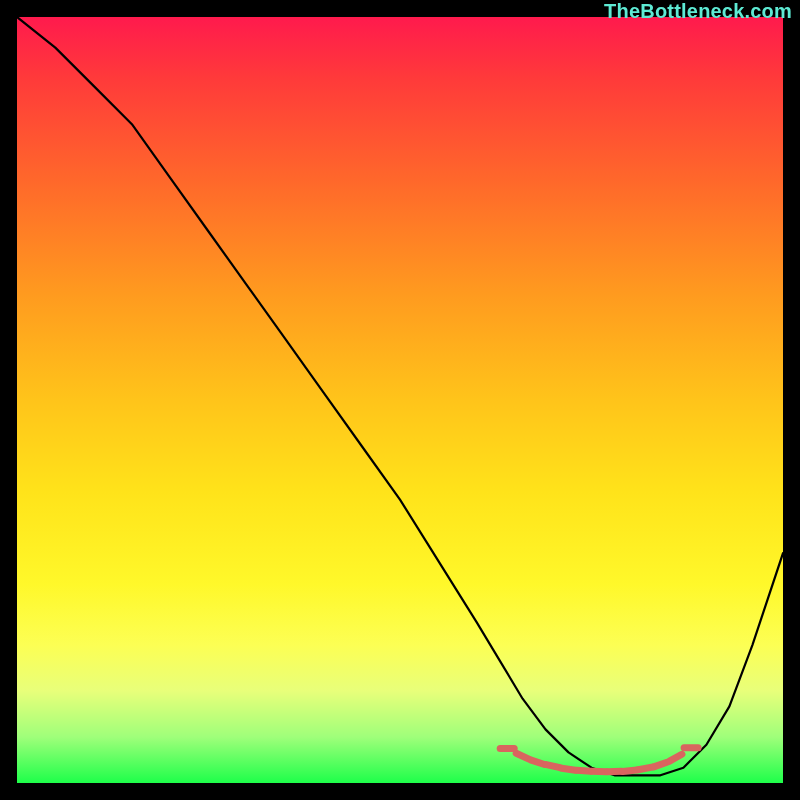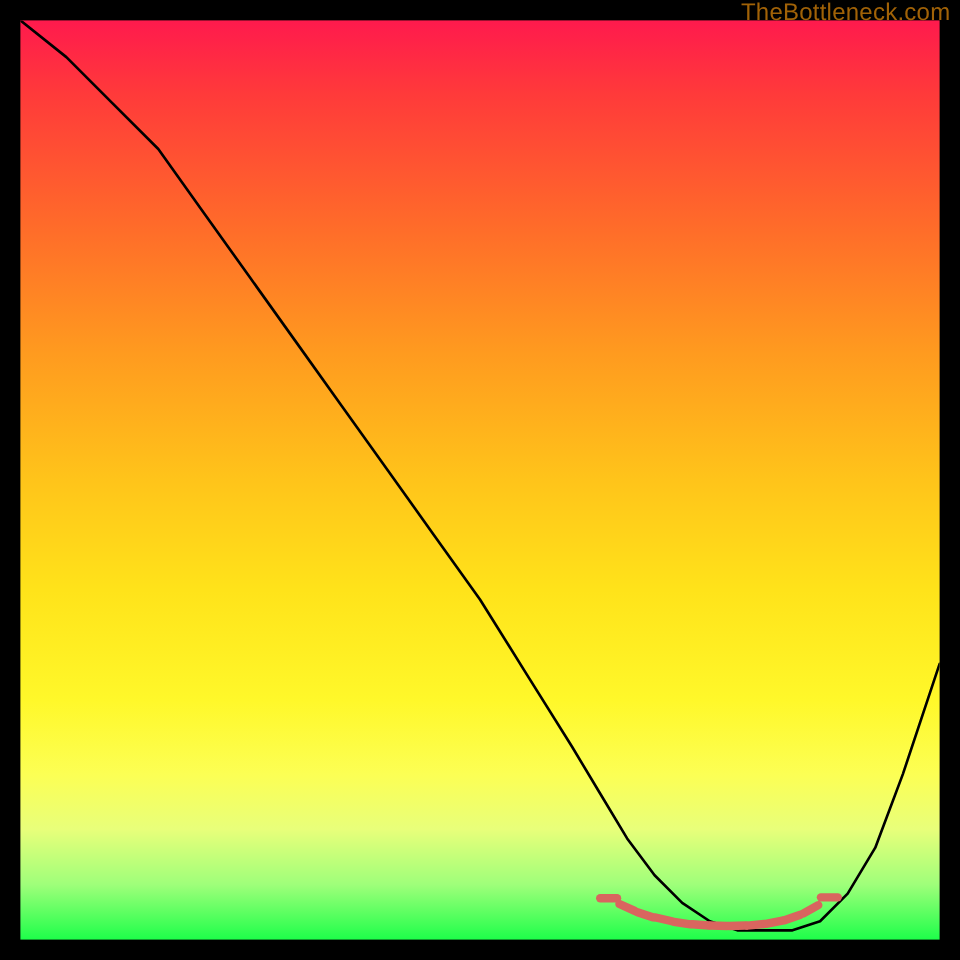--- a/index.html
+++ b/index.html
@@ -27,23 +27,23 @@
       #fff82a 74%,
       #fcff54 82%,
       #e8ff7a 88%,
       #9fff7a 94%,
       #1eff4a 100%);
   }
   .watermark {
     position: absolute;
     top: 0px;
     right: 8px;
-    color: #a16207;
+    color: #5eead4;
     font-size: 20px;
-    font-weight: 400;
+    font-weight: 700;
     letter-spacing: 0.2px;
     user-select: none;
     margin-left: 44px;
   }
   svg.curve {
     position: absolute;
     left: 0;
     top: 0;
     width: 766px;
     height: 766px;

